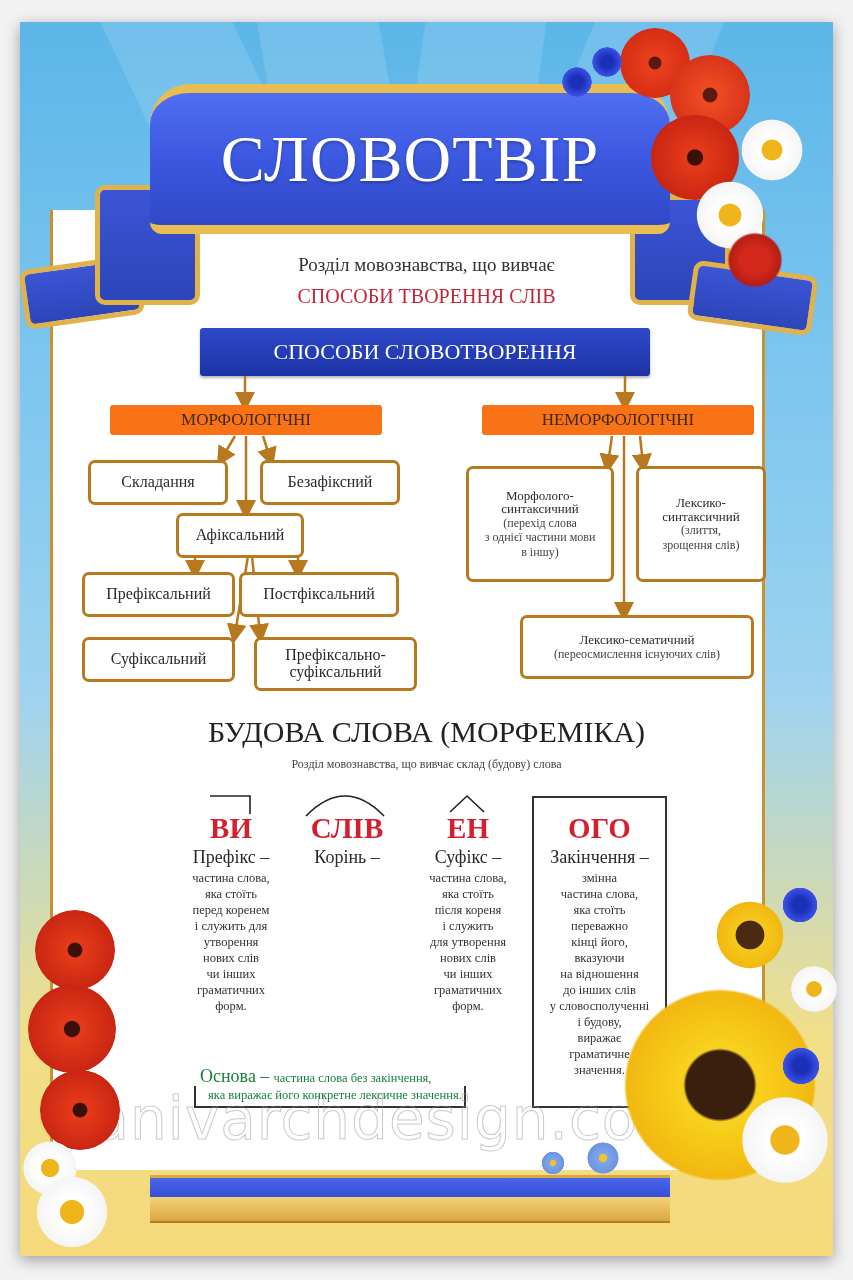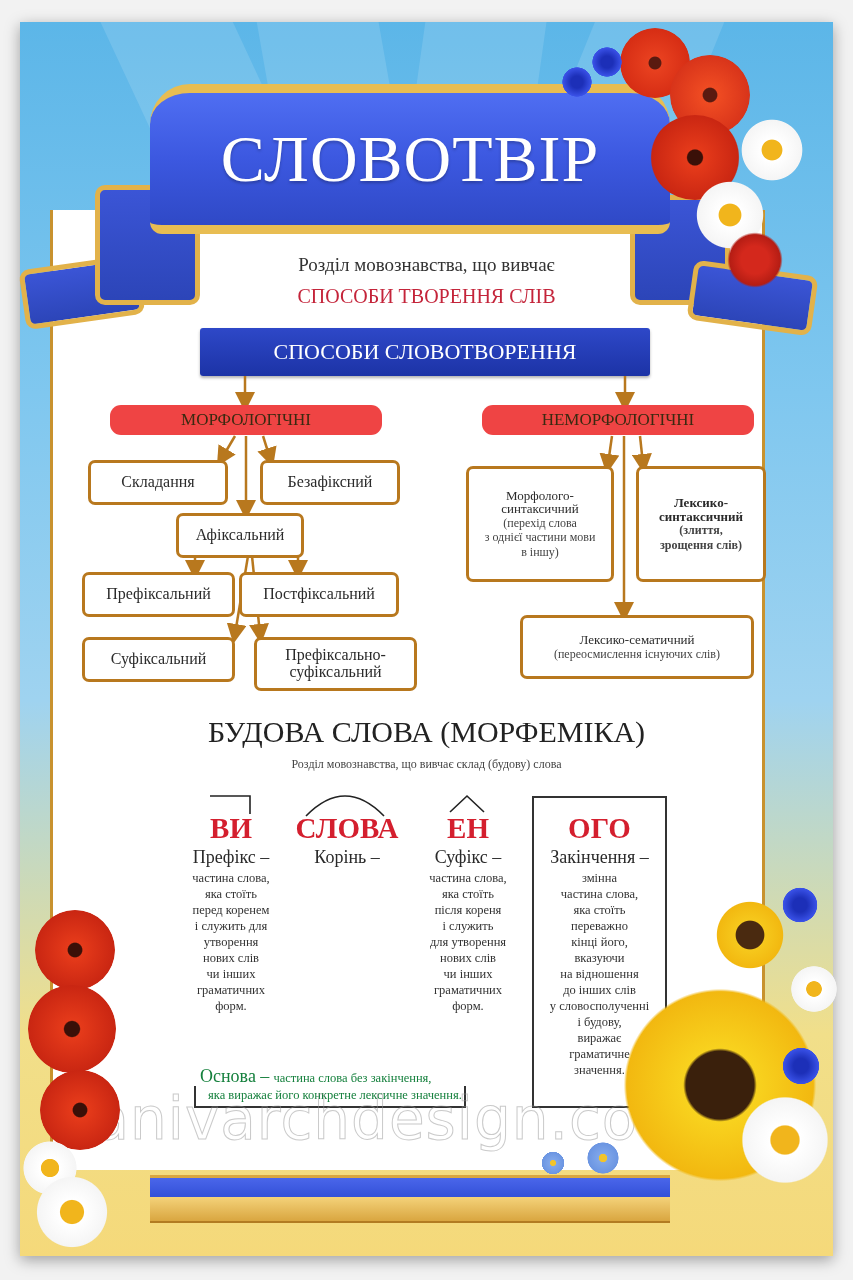--- a/index.html
+++ b/index.html
@@ -37,21 +37,21 @@
 
     .blue-head {
       position: absolute; left: 200px; top: 328px; width: 450px; height: 48px;
       background: linear-gradient(180deg, #2e48c8, #1c33a6);
       border-radius: 3px; display: flex; align-items: center; justify-content: center;
       color: #fff; font-size: 22px; font-family: "Liberation Serif", serif;
       box-shadow: 0 2px 3px rgba(0,0,0,0.3);
     }
 
     .gold-head {
-      position: absolute; height: 30px; background: #ef4444; border-radius: 11px;
+      position: absolute; height: 30px; background: #f97316; border-radius: 3px;
       display: flex; align-items: center; justify-content: center;
       color: #3a2a10; font-size: 17px; font-family: "Liberation Serif", serif;
     }
 
     .box {
       position: absolute; border: 3px solid #b8781e; border-radius: 7px; background: #ffffff;
       display: flex; flex-direction: column; align-items: center; justify-content: center;
       text-align: center; color: #2b2b2b; font-size: 16px; line-height: 1.05;
       font-family: "Liberation Serif", serif;
     }
@@ -163,21 +163,21 @@
   <span>суфіксальний</span>
 </div>
 
 <div class="box" style="left:466px; top:466px; width:148px; height:116px;">
   <span class="big">Морфолого-</span>
   <span class="big">синтаксичний</span>
   <span class="note">(перехід слова</span>
   <span class="note">з однієї частини мови</span>
   <span class="note">в іншу)</span>
 </div>
-<div class="box" style="left:636px; top:466px; width:130px; height:116px;font-weight:bold;">
+<div class="box" style="left:636px; top:466px; width:130px; height:116px;">
   <span class="big">Лексико-</span>
   <span class="big">синтаксичний</span>
   <span class="note">(злиття,</span>
   <span class="note">зрощення слів)</span>
 </div>
 <div class="box" style="left:520px; top:615px; width:234px; height:64px;">
   <span class="big">Лексико-сематичний</span>
   <span class="note">(переосмислення існуючих слів)</span>
 </div>
 
@@ -202,21 +202,21 @@
       <div>і служить для</div>
       <div>утворення</div>
       <div>нових слів</div>
       <div>чи інших</div>
       <div>граматичних</div>
       <div>форм.</div>
   </div>
 </div>
 
 <div class="morph" style="left:293px; top:814px; width:108px;">
-  <div class="m">СЛОВА</div>
+  <div class="m">СЛІВ</div>
   <div class="t">Корінь –</div>
 </div>
 
 <div class="morph" style="left:418px; top:814px; width:100px;">
   <div class="m">ЕН</div>
   <div class="t">Суфікс –</div>
   <div class="d">
     <div>частина слова,</div>
       <div>яка стоїть</div>
       <div>після кореня</div>

